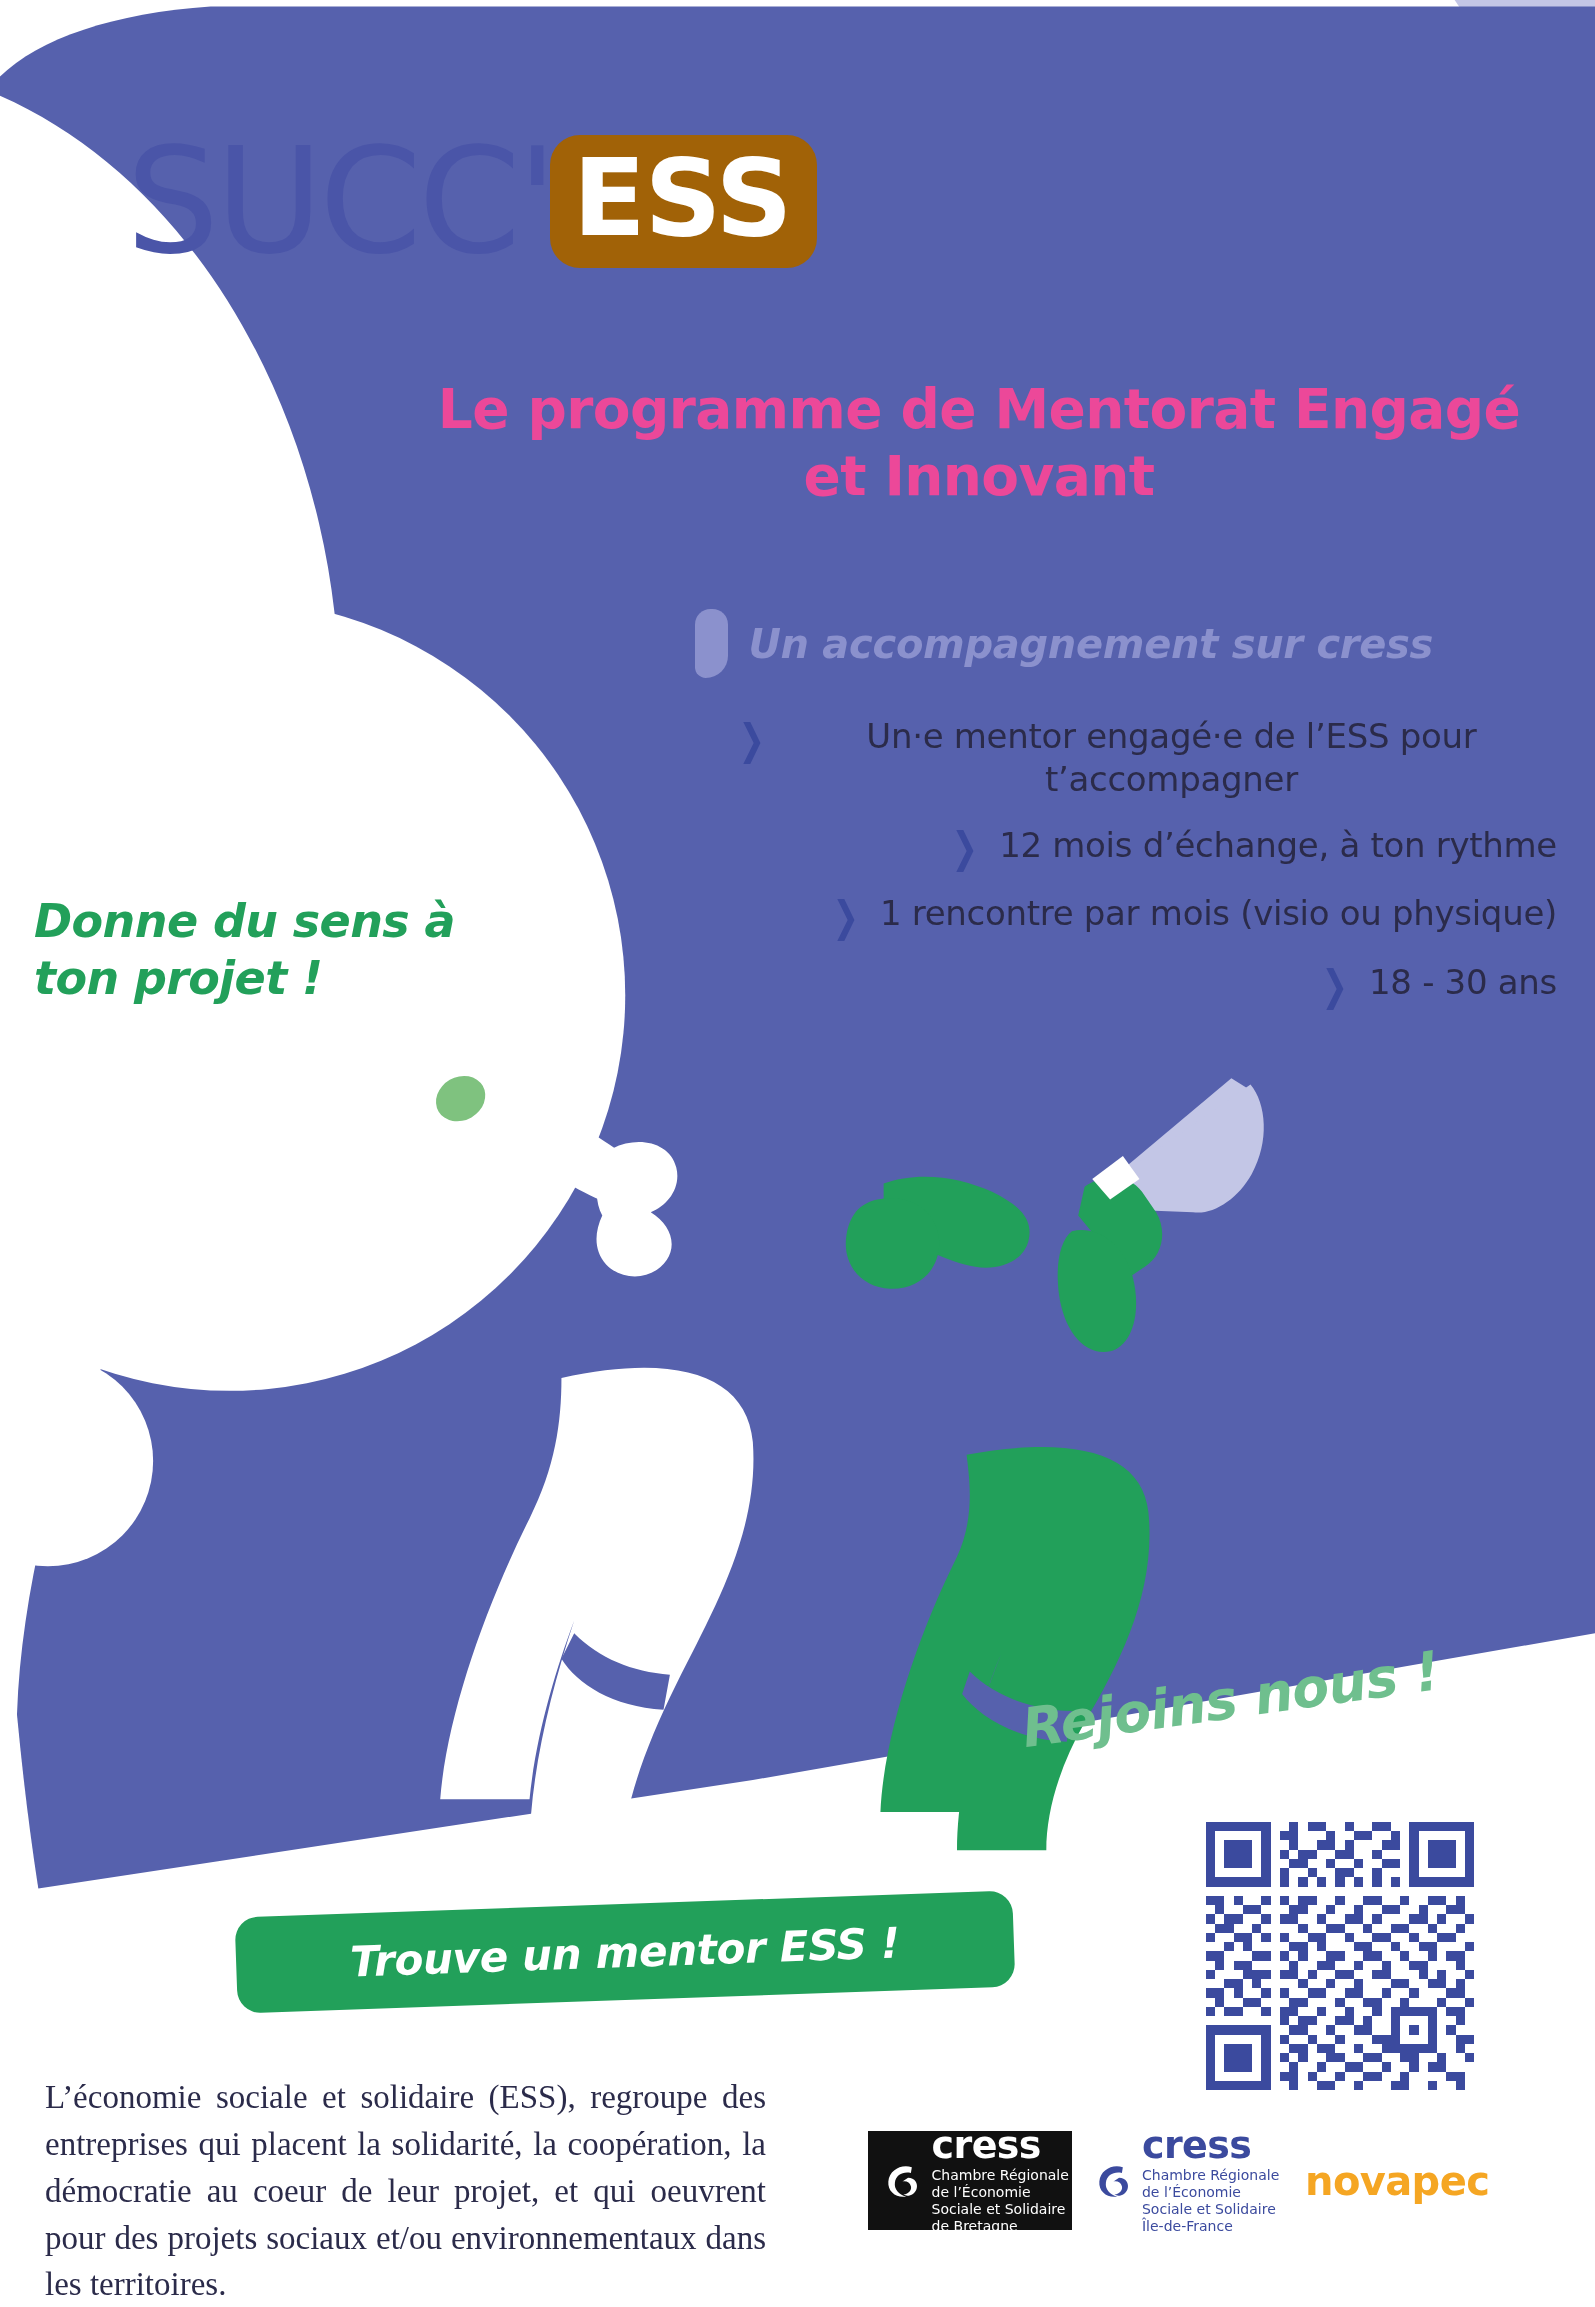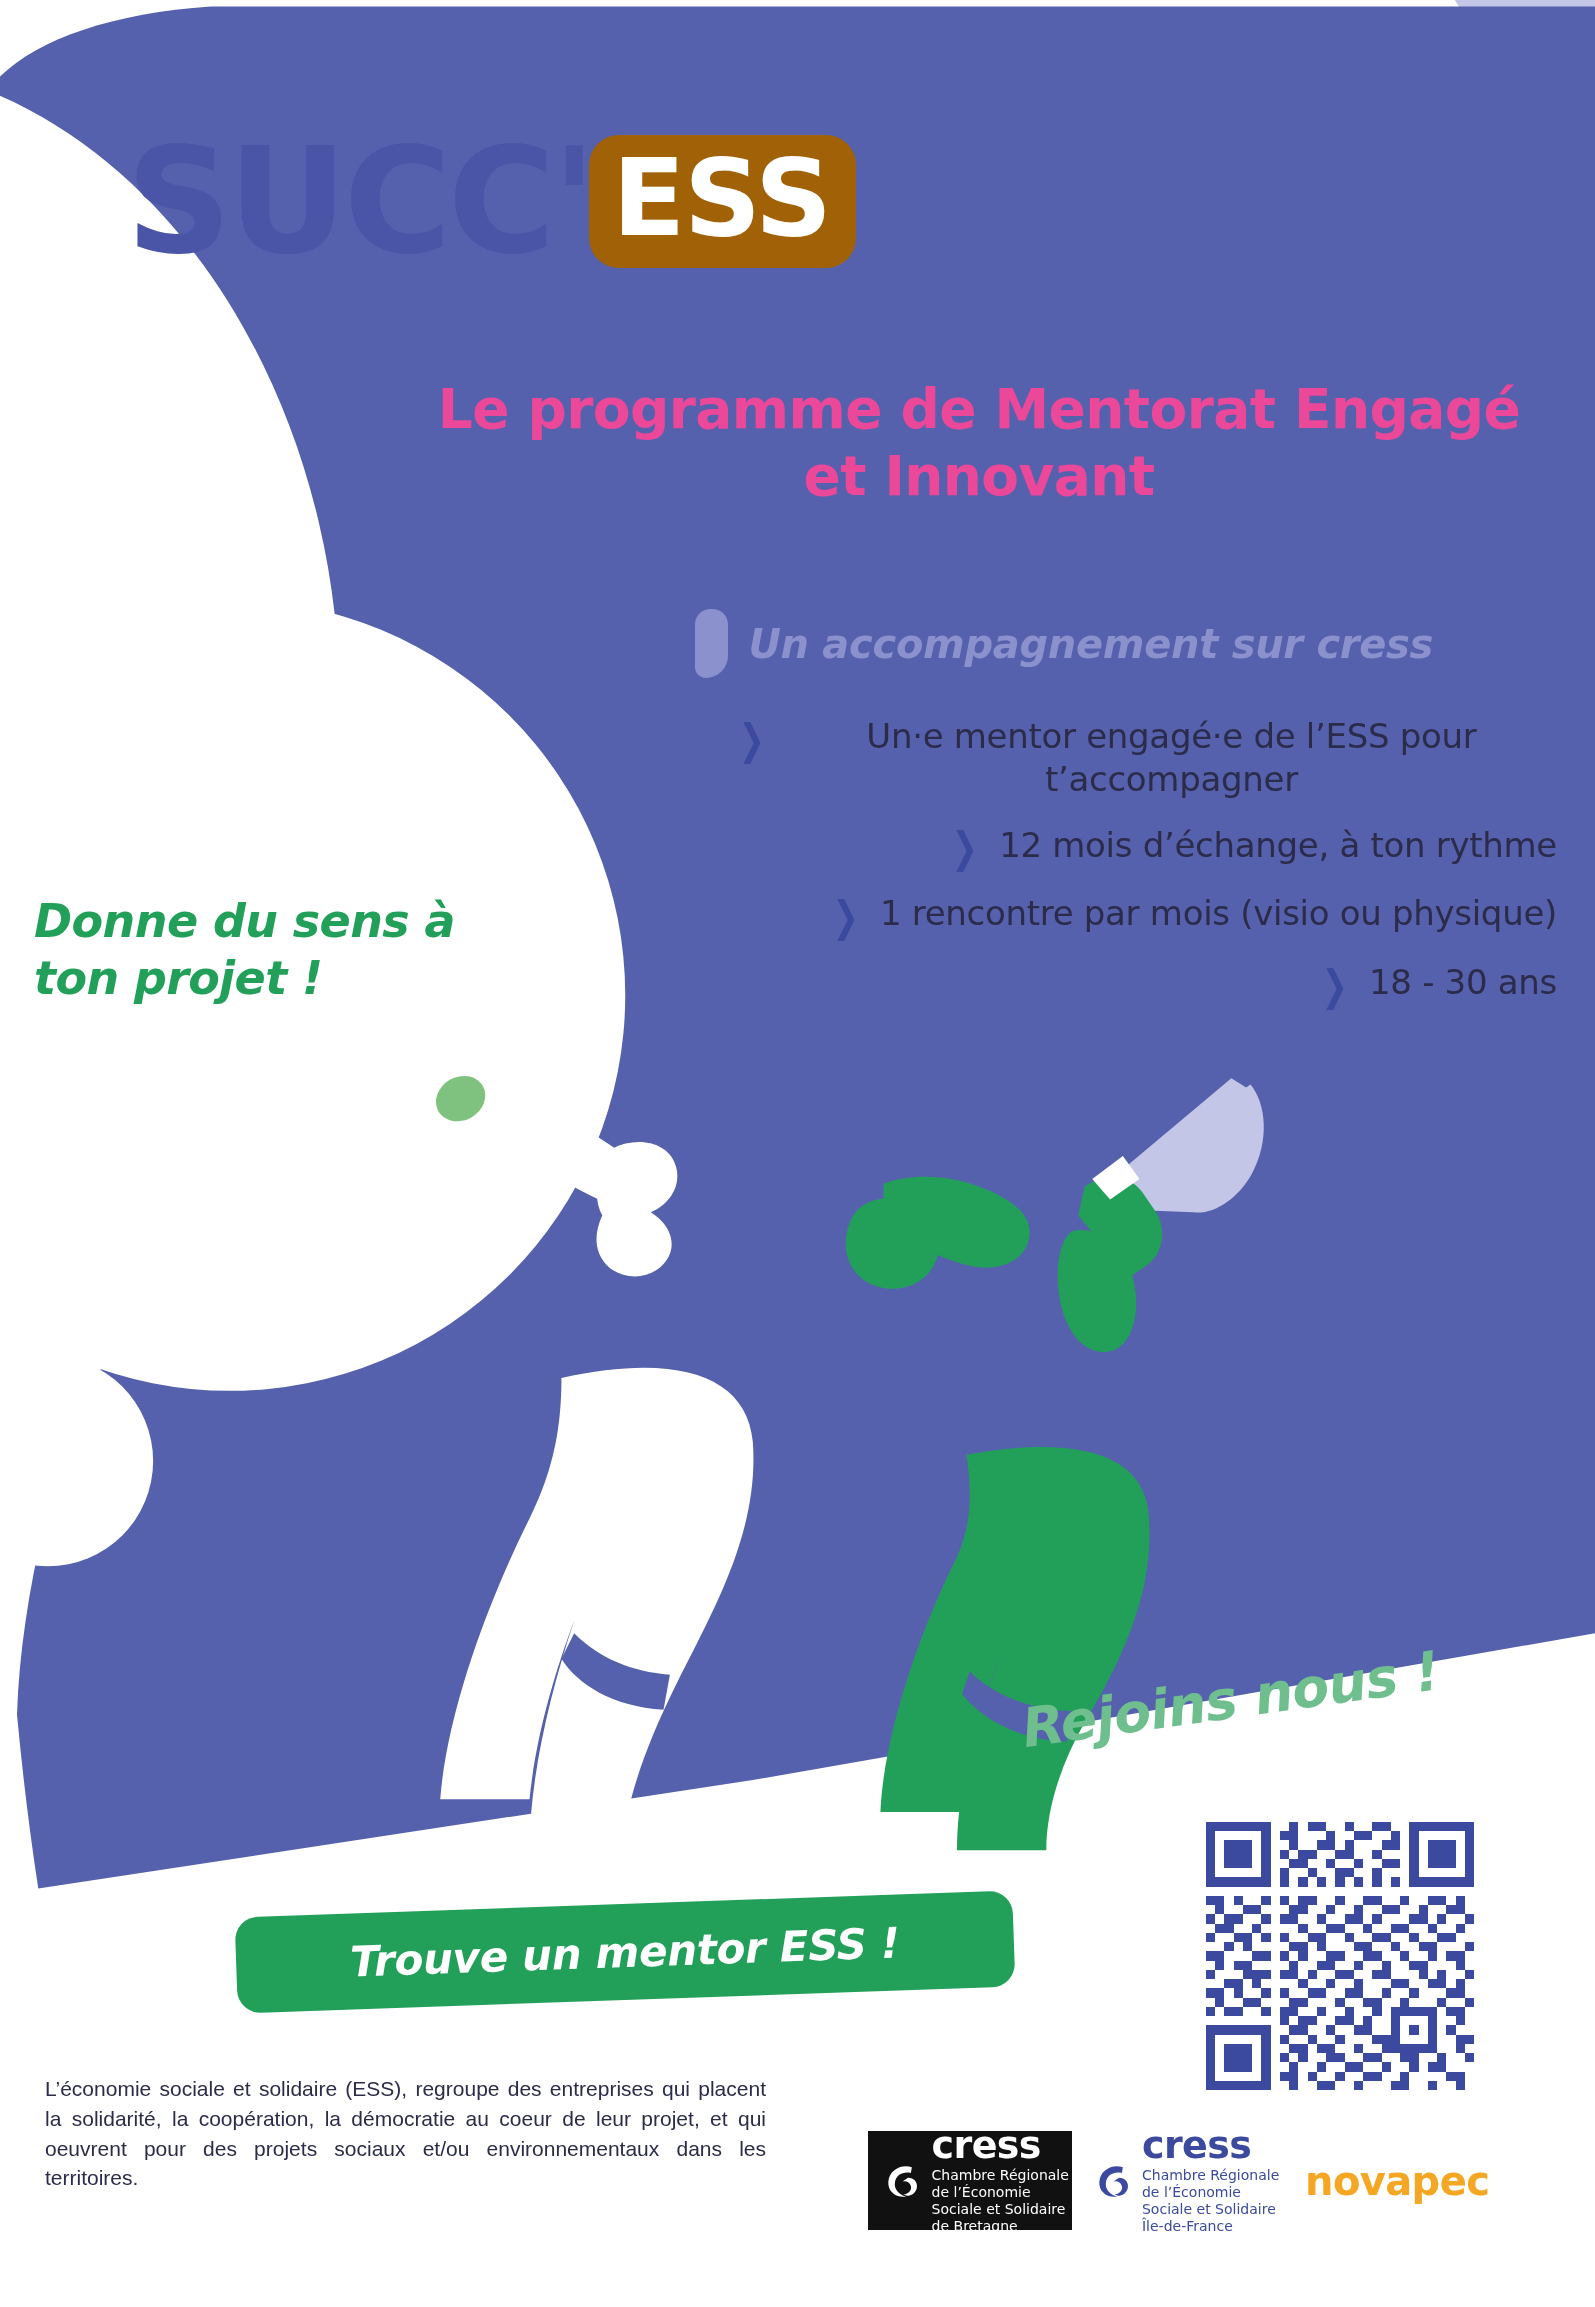--- a/index.html
+++ b/index.html
@@ -29,21 +29,21 @@
   
   .logo-block {
     position: absolute;
     left: 126px;
     top: 128px;
     display: flex;
     align-items: center;
   }
   .logo-succ {
     font-family: "DejaVu Sans", sans-serif;
-    font-weight: 700;
+    font-weight: 400;
     font-size: 147px;
     letter-spacing: -3.8px;
     color: #4a55a8;
     line-height: 1;
     text-align: right;
   }
   .logo-ess-pill {
     background: #a16207;
     border-radius: 30px;
     padding: 10.2px 25.5px 15.3px 23px;
@@ -194,22 +194,22 @@
     height: 268px;
   }
 
   
   .footer-text {
     position: absolute;
     left: 45px;
     top: 2074px;
     width: 721px;
     color: #2b2b4a;
-    font-family: Liberation Sans, sans-serif;
-    font-size: 21px;
+    font-family: Liberation Serif, serif;
+    font-size: 33px;
     line-height: 1.42;
     text-align: justify;
   }
 
   
   .logos {
     position: absolute;
     left: 868px;
     top: 2131px;
     display: flex;

